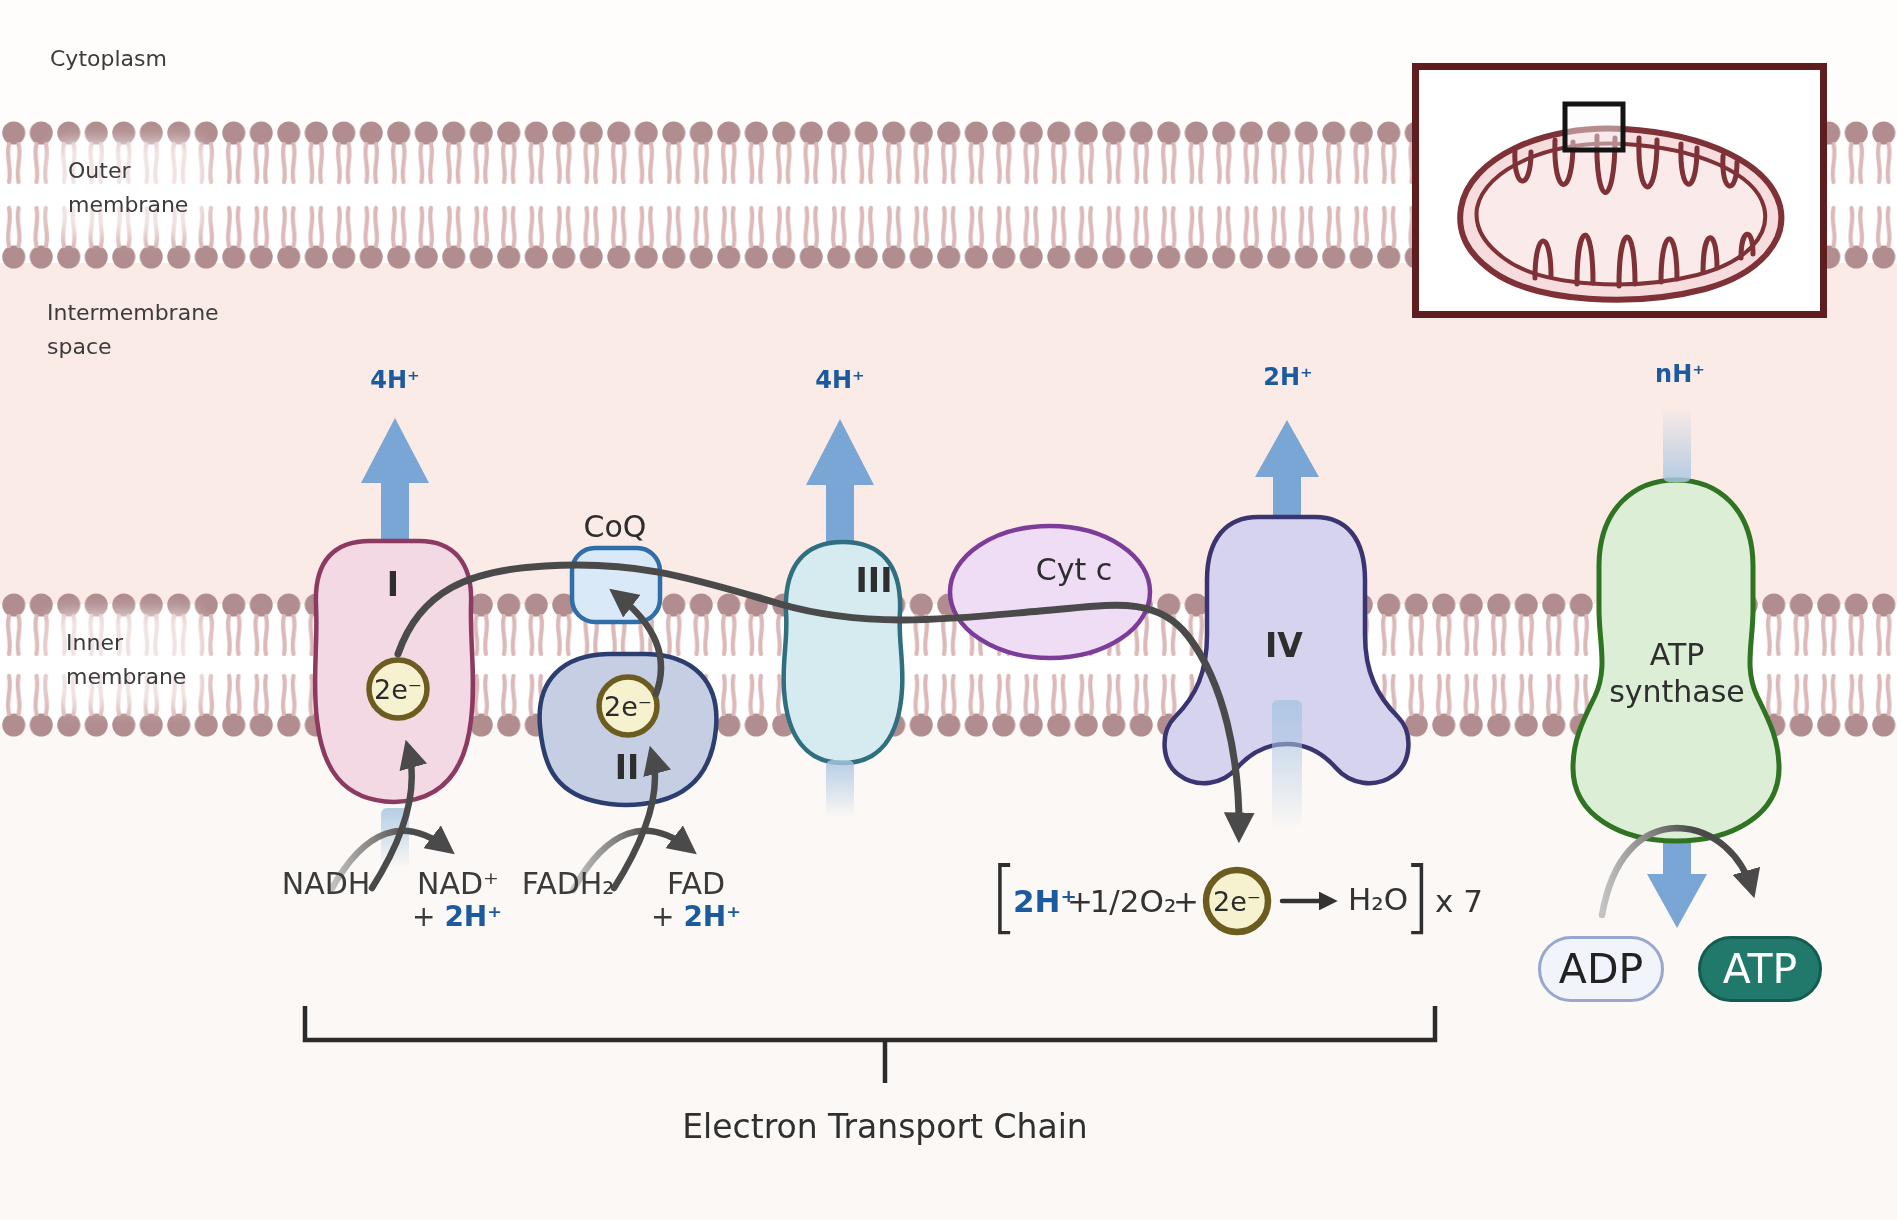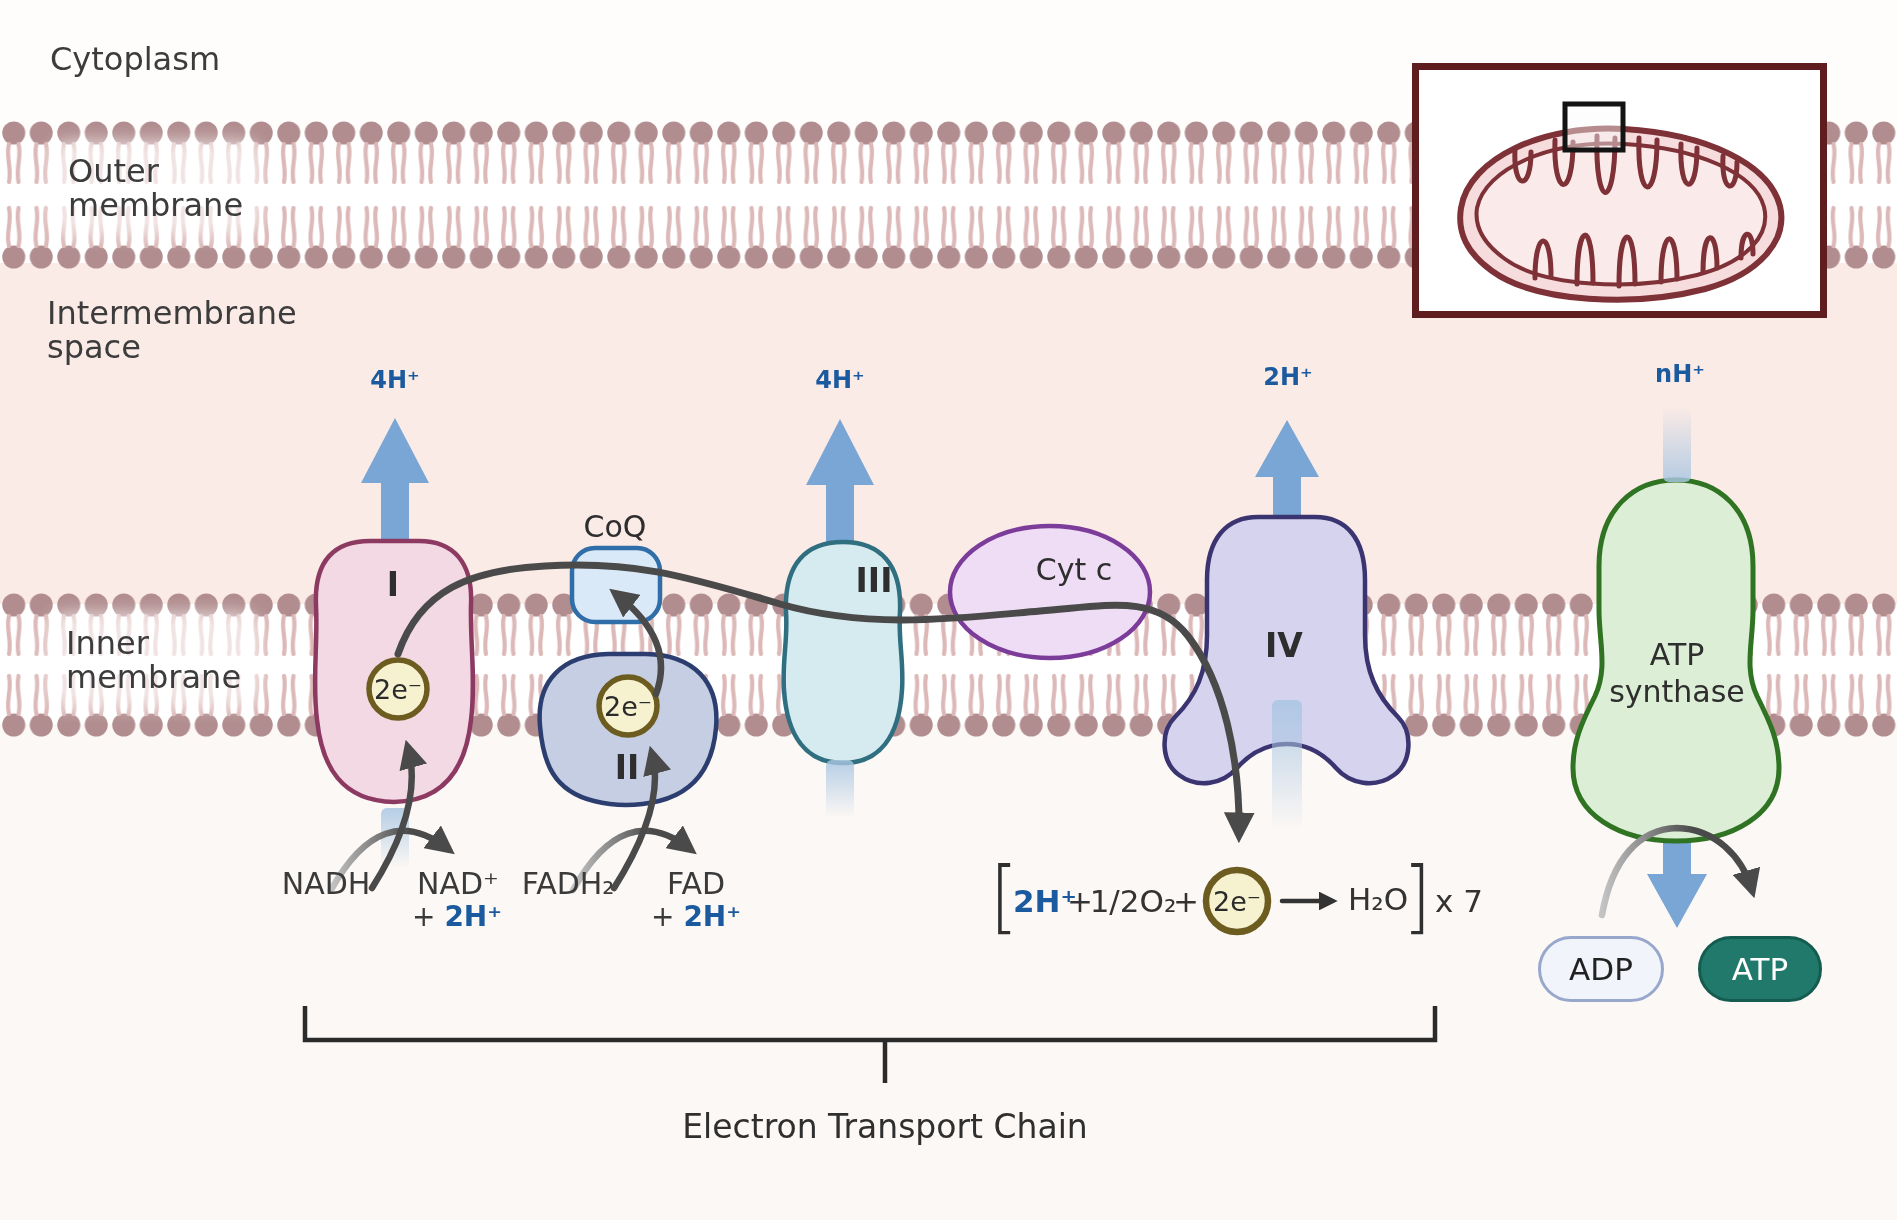--- a/index.html
+++ b/index.html
@@ -6,36 +6,36 @@
   #canvas{
     position:relative;width:1897px;height:1220px;overflow:hidden;
     font-family:"DejaVu Sans","Liberation Sans",sans-serif;color:#3a3a3a;
     background:linear-gradient(#fffdfc 0px,#fffdfc 133px,#ffffff 133px,#ffffff 263px,
                #fbebe6 263px,#fbebe6 604px,#ffffff 604px,#ffffff 724px,
                #fcf8f5 724px,#fcf8f5 1220px);
   }
   #mainsvg{position:absolute;left:0;top:0;}
   .lbl{position:absolute;transform:translate(-50%,-50%);white-space:nowrap;line-height:1.15;}
   .lbl-tl{position:absolute;white-space:nowrap;}
-  .region{font-size:32px;line-height:34px;color:#3c3c3c;}
+  .region{font-size:22px;line-height:34px;color:#3c3c3c;}
   .halo{background:rgba(255,255,255,.60);box-shadow:0 0 16px 12px rgba(255,255,255,.60);border-radius:10px;margin-left:8px;}
   .hplus{font-size:24px;font-weight:bold;color:#1b5a9e;}
   .roman{font-size:33px;font-weight:bold;color:#2e2e2e;}
   .carrier{font-size:30px;font-weight:normal;color:#2e2e2e;}
   .two-line{text-align:center;line-height:37px;}
   .sub{font-size:30px;color:#3a3a3a;}
   .subrow{display:flex;gap:9px;align-items:baseline;}
   .subrow .plus{font-size:28px;color:#3a3a3a;}
   .subrow .bh{font-size:28px;font-weight:bold;color:#1b5a9e;}
   .electron{font-size:27px;color:#2b2b2b;}
   .rxn{font-size:31px;color:#333333;}
   .rxn-h{font-size:31px;font-weight:bold;color:#1b5a9e;}
   .bracket{font-size:80px;font-weight:200;color:#2f2f2f;transform:translate(-50%,-50%) scaleX(.9);}
   .pill{position:absolute;display:flex;align-items:center;justify-content:center;
-        border-radius:34px;font-size:31px;box-sizing:border-box;}
+        border-radius:34px;font-size:41px;box-sizing:border-box;}
   #adp-pill{left:1538px;top:936px;width:126px;height:66px;background:#f1f4fa;
             border:3px solid #98a7cc;color:#222222;}
   #atp-pill{left:1698px;top:936px;width:124px;height:66px;background:#20796a;
             border:3px solid #155c50;color:#ffffff;}
   .etc{font-size:33px;color:#2f2f2f;}
   #inset{position:absolute;left:1412px;top:63px;width:415px;height:255px;background:#ffffff;
          border:7px solid #5f1d20;box-sizing:border-box;}
 </style>
 </head>
 <body>

